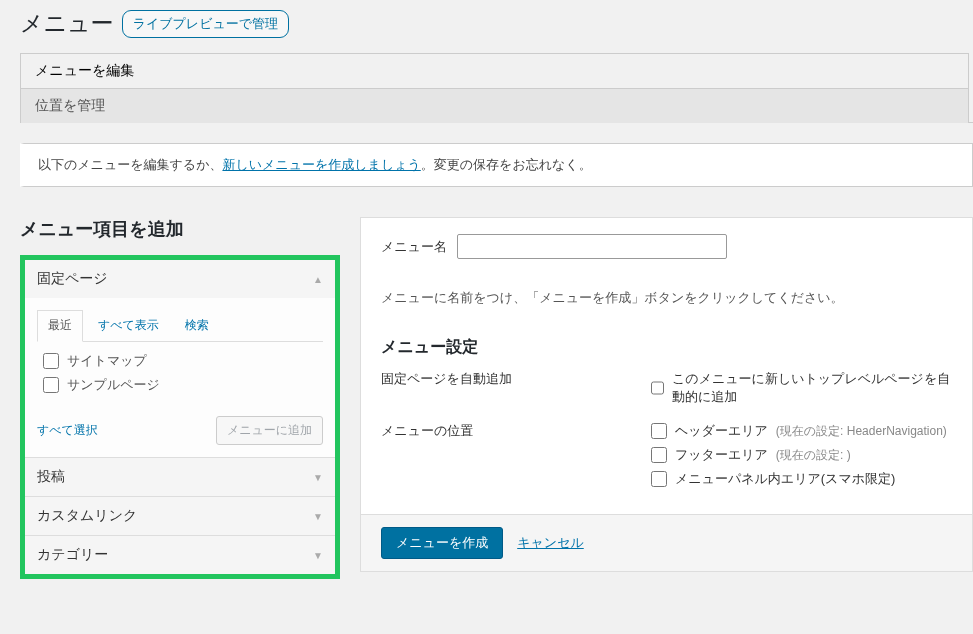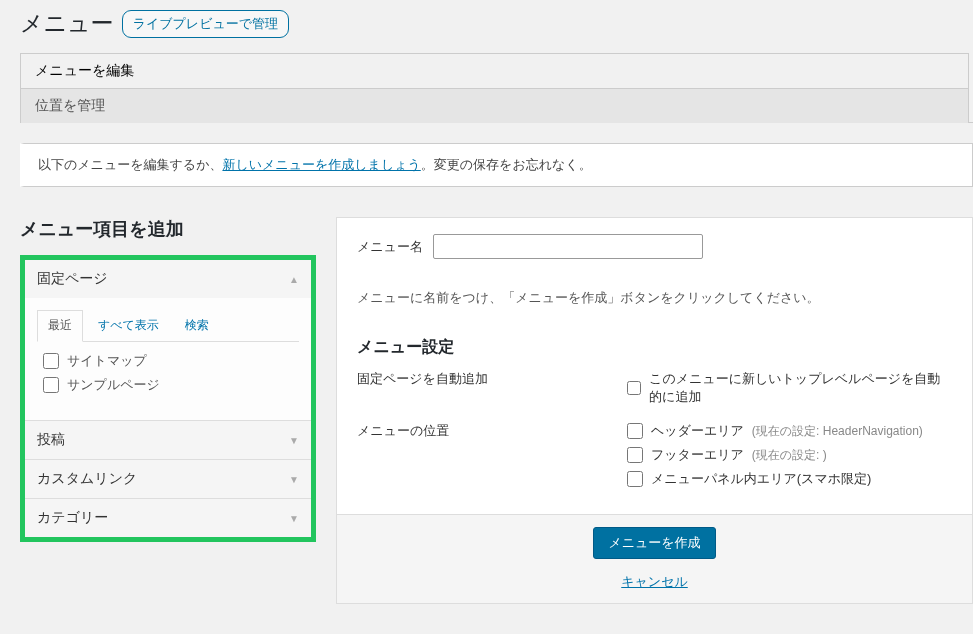--- a/index.html
+++ b/index.html
@@ -22,21 +22,21 @@
       padding: 8px 14px; margin-right: 4px; margin-bottom: -1px; cursor: pointer;
       color: #555; font-size: 14px;
     }
     .nav-tab.active { background: #f1f1f1; border-bottom: 1px solid #f1f1f1; color: #000; }
     .notice {
       background: #fff; border: 1px solid #ccc; border-left: 4px solid #fff;
       padding: 12px 14px; margin-bottom: 30px; font-size: 13px; color: #444;
     }
     .notice a { color: #0073aa; text-decoration: underline; }
     .columns { display: flex; gap: 20px; align-items: flex-start; }
-    .col-left { width: 296px; }
+    .col-left { width: 320px; }
     .col-right { flex: 1; }
     h2.section { font-size: 18px; font-weight: 600; margin-bottom: 14px; color: #23282d; }
     .acc-wrap { border: 5px solid #22c55e; background: #fff; }
     .acc-item { border-bottom: 1px solid #ddd; }
     .acc-item:last-child { border-bottom: none; }
     .acc-head {
       background: #f5f5f5; padding: 10px 12px; display: flex; justify-content: space-between;
       align-items: center; cursor: pointer; color: #333; font-size: 14px;
     }
     .acc-caret { color: #aaa; font-size: 10px; }
@@ -62,21 +62,21 @@
     .hint-text { color: #555; font-size: 13px; margin-bottom: 30px; }
     h3.settings-head { font-size: 16px; font-weight: 600; margin-bottom: 12px; color: #23282d; }
     .settings-row { display: flex; margin-bottom: 10px; font-size: 13px; }
     .settings-label { width: 270px; color: #333; }
     .settings-opts { flex: 1; }
     .opt-row { display: flex; align-items: center; gap: 8px; margin-bottom: 6px; color: #333; }
     .opt-row input[type=checkbox] { width: 16px; height: 16px; }
     .opt-sub { color: #888; font-size: 12px; }
     .footer-actions {
       background: #f5f5f5; margin: 20px -20px 0 -20px; padding: 12px 20px;
-      display: flex; align-items: center; gap: 14px; border-top: 1px solid #ddd; flex-direction: column;
+      display: flex; align-items: center; gap: 14px; border-top: 1px solid #ddd;
     }
     .btn-primary {
       background: #0071a1; border: 1px solid #005a87; color: #fff;
       padding: 6px 14px; font-size: 13px; border-radius: 3px; cursor: pointer;
     }
     .cancel-link { color: #0073aa; text-decoration: underline; font-size: 13px; cursor: pointer; }
   </style>
 </head>
 <body>
 
@@ -113,20 +113,24 @@
           <div class="chk-list">
             <div class="chk-row">
               <input type="checkbox" style="">
               <span>サイトマップ</span>
             </div>
             <div class="chk-row">
               <input type="checkbox" style="">
               <span>サンプルページ</span>
             </div>
           </div>
+          <div class="acc-footer">
+            <span class="link-plain">すべて選択</span>
+            <button class="btn-gray">メニューに追加</button>
+          </div>
         </div>
       </div>
 
       <div class="acc-item">
         <div class="acc-head">
           <span>投稿</span>
           <span class="acc-caret">▼</span>
         </div>
       </div>
 

